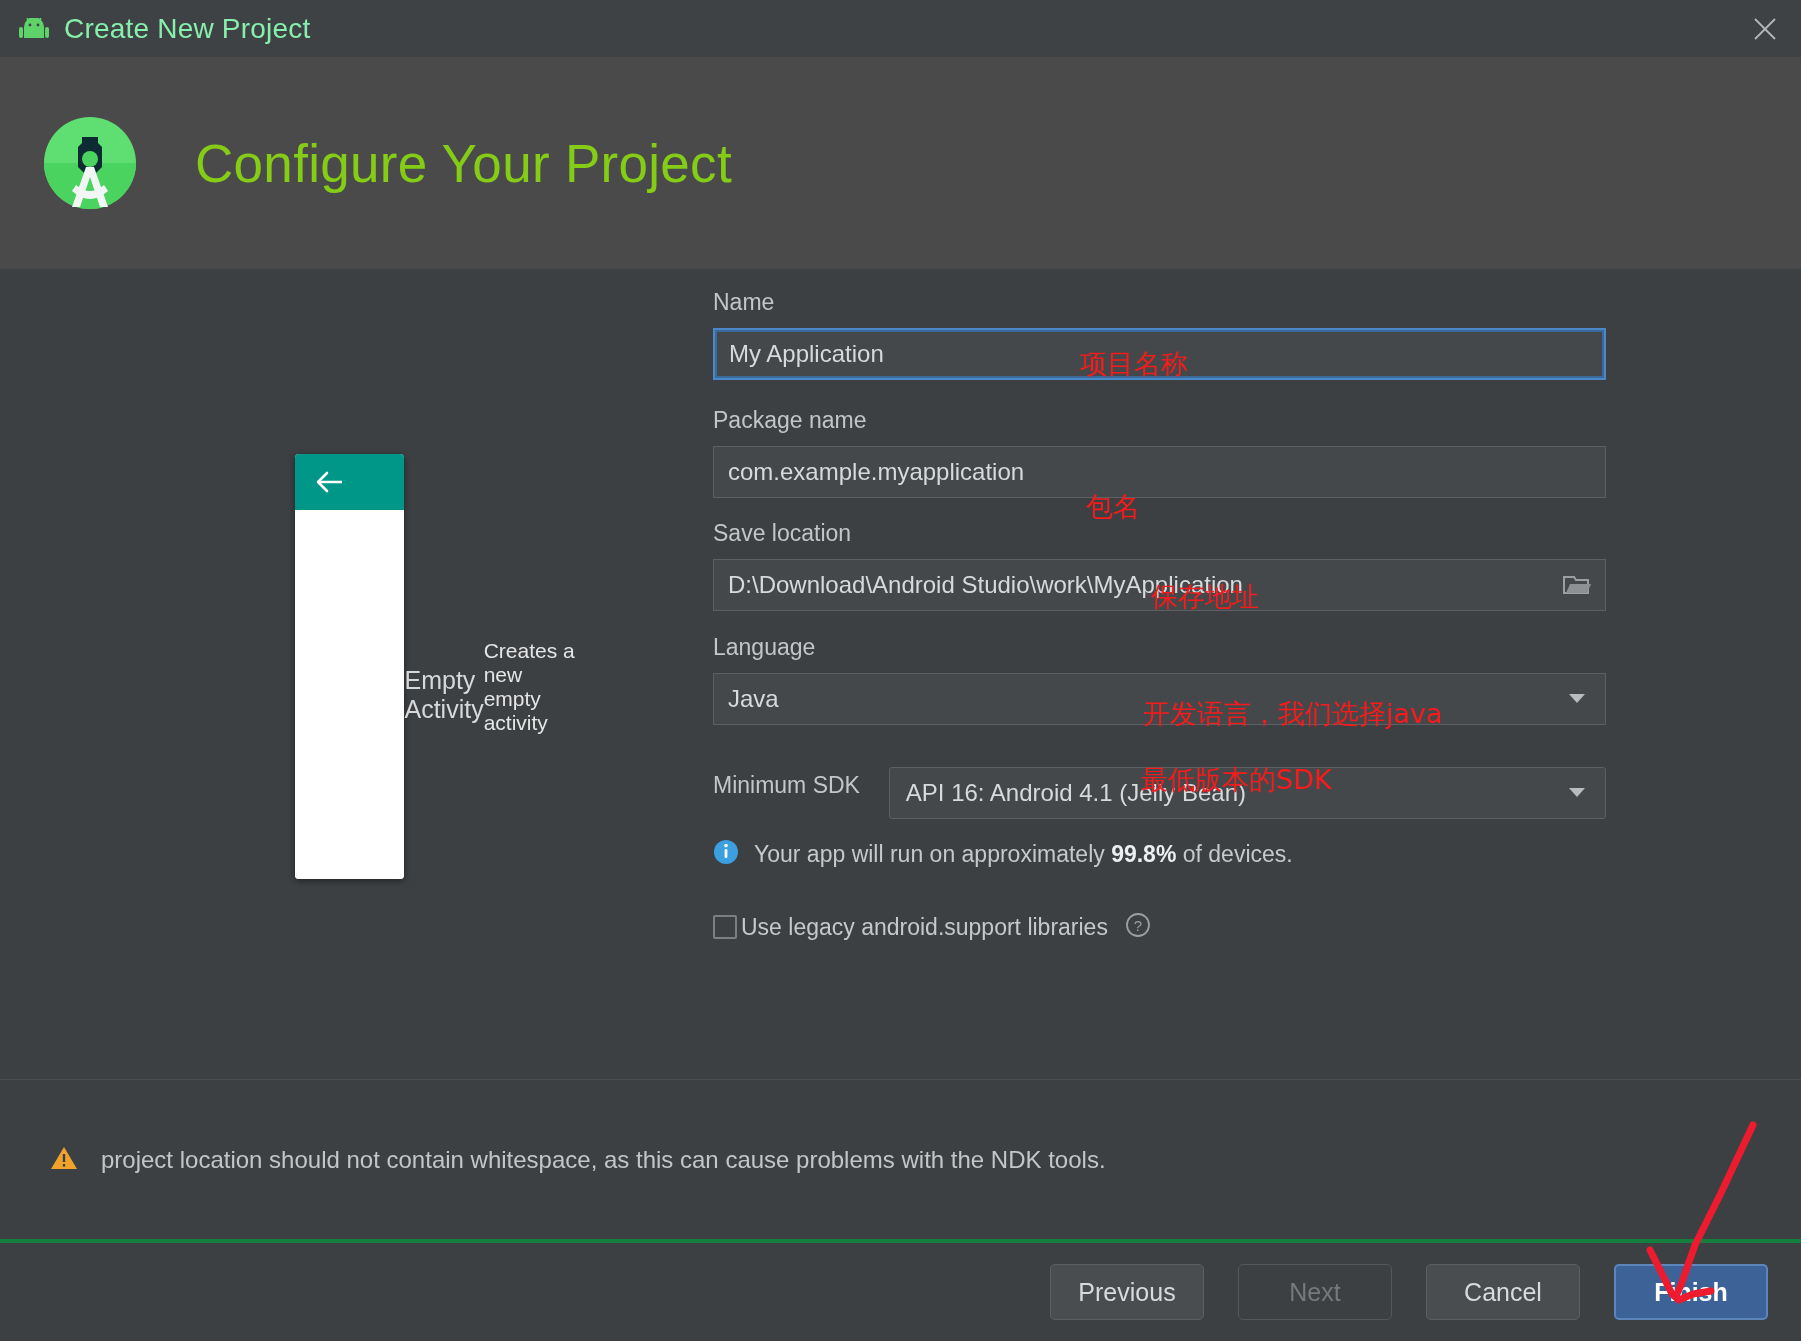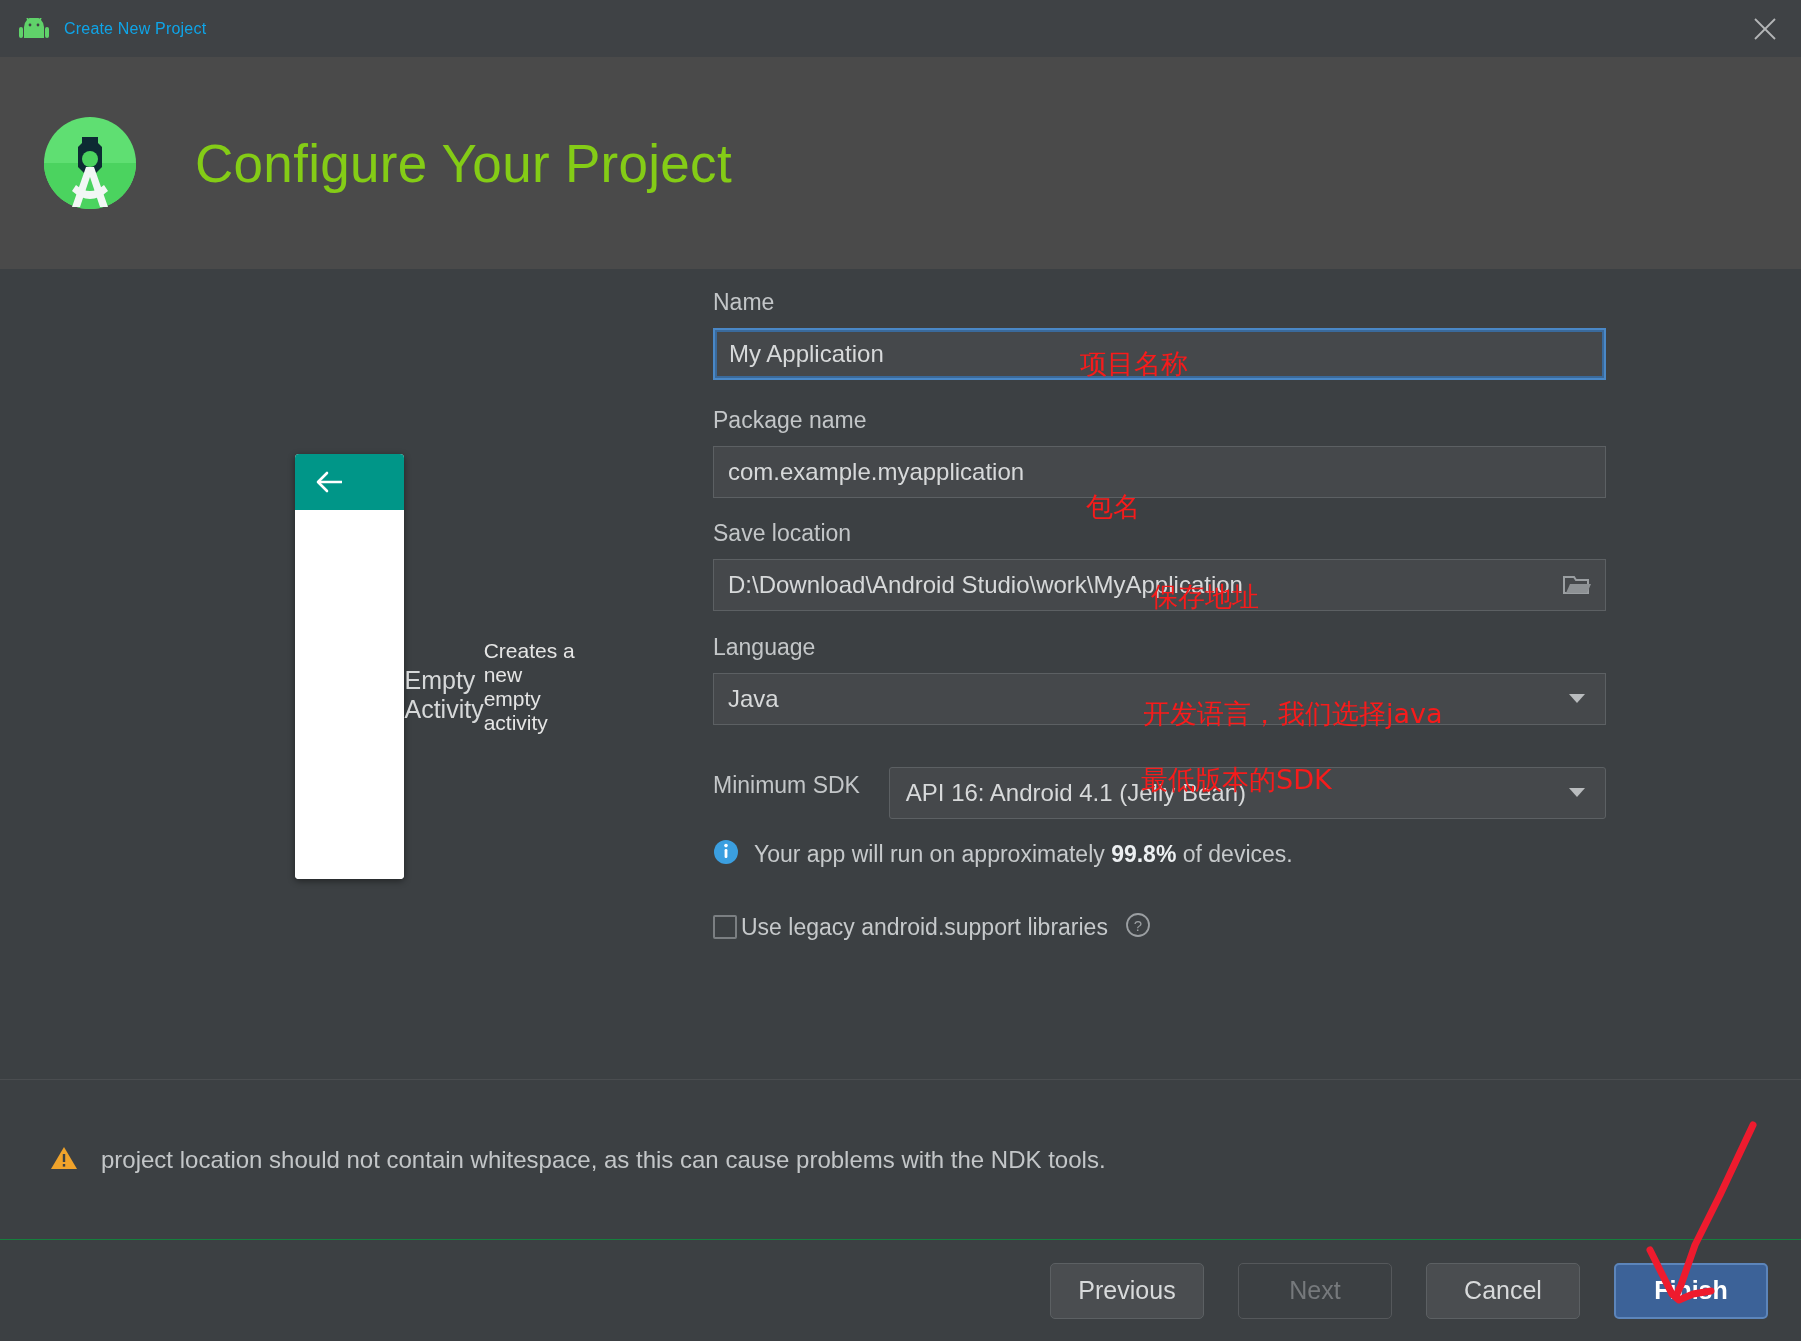--- a/index.html
+++ b/index.html
@@ -21,21 +21,21 @@
     width: 1801px; height: 57px;
     background: #3f4245;
     display: flex; align-items: center;
   }
   .titlebar-icon {
     margin-left: 18px; width: 32px; height: 32px;
     display: flex; align-items: center; justify-content: center;
   }
   .titlebar-title {
     margin-left: 14px;
-    font-size: 16px; color: #0ea5e9; letter-spacing: .2px;
+    font-size: 28px; color: #86efac; letter-spacing: .2px;
   }
   .titlebar-close {
     position: absolute; right: 0; top: 0;
     width: 72px; height: 57px;
     display: flex; align-items: center; justify-content: center;
     cursor: pointer;
   }
   .titlebar-close svg { opacity: .85; }
 
   
@@ -191,21 +191,21 @@
   .warning-text {
     margin-left: 23px;
     font-size: 24px; color: #c3c6c8;
   }
 
   
   .buttonbar {
     position: absolute; bottom: 0; left: 0;
     width: 1801px; height: 102px;
     background: #3c4043;
-    border-top: 1px solid #15803d;
+    border-top: 4px solid #15803d;
     display: flex; align-items: center; justify-content: flex-end;
     padding-right: 33px;
   }
   .btn {
     height: 56px; min-width: 154px;
     margin-left: 34px;
     border-radius: 5px;
     border: 1px solid #5c6063;
     background: #4a4d50;
     color: #d8dadb;

